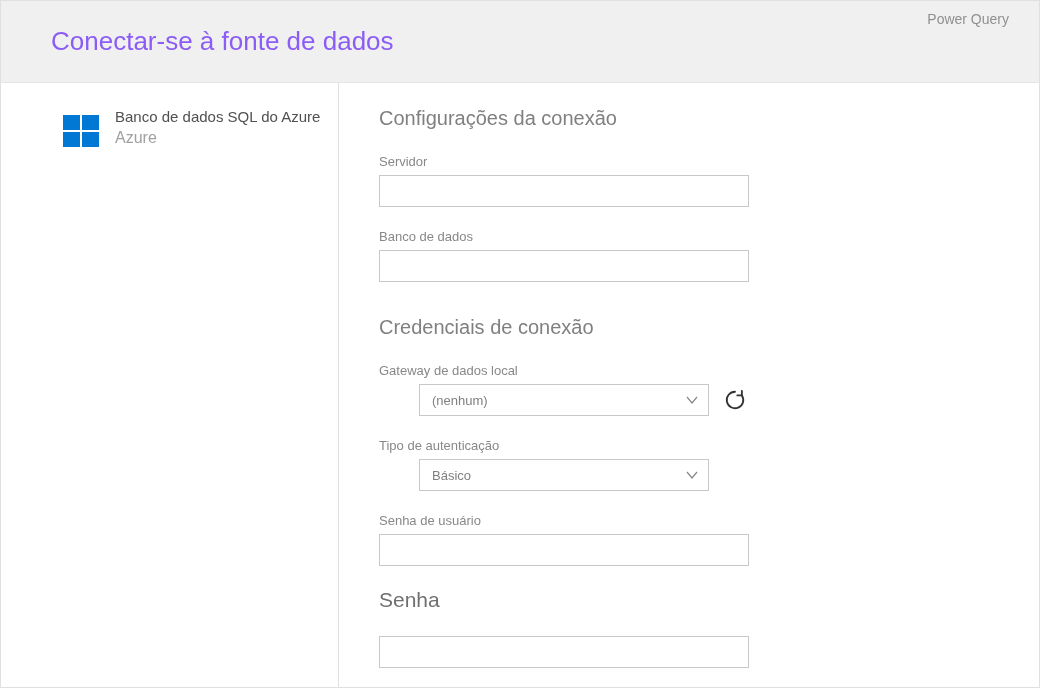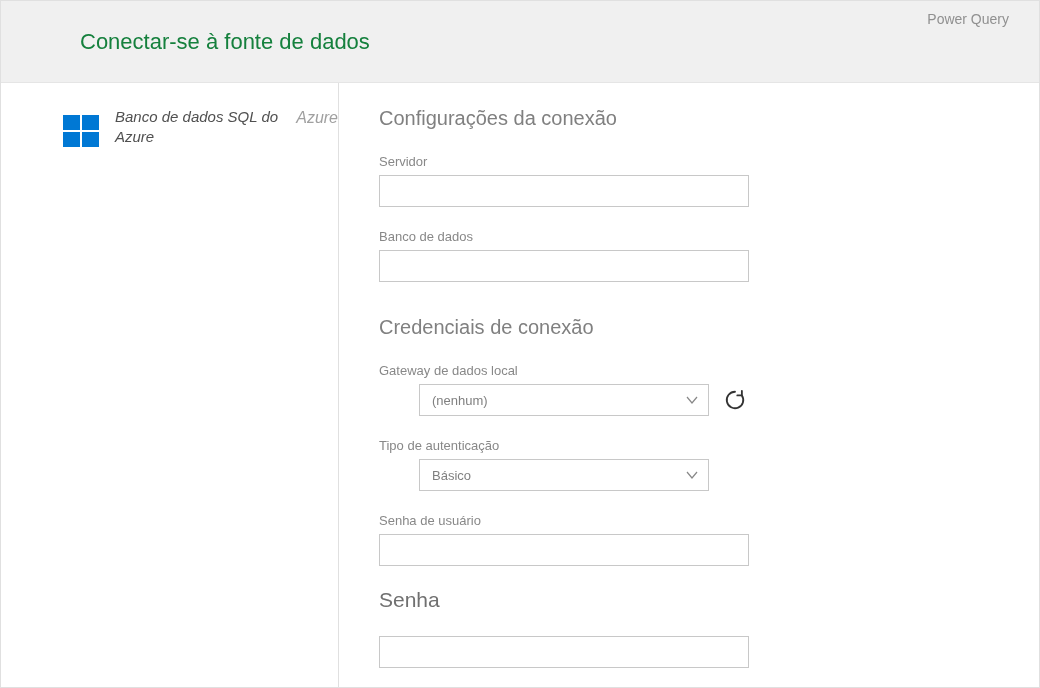--- a/index.html
+++ b/index.html
@@ -18,24 +18,23 @@
     .header {
       background: #f0f0f0;
       height: 82px;
       border-bottom: 1px solid #e5e5e5;
       position: relative;
       padding-left: 50px;
       display: flex;
       align-items: center;
     }
     .header-title {
-      font-size: 22px;
+      font-size: 26px;
       font-weight: 300;
-      color: #15803d;
-      margin-left: 29px;
+      color: #8b5cf6;
     }
     .header-brand {
       position: absolute;
       top: 10px;
       right: 30px;
       font-size: 14px;
       color: #909090;
     }
     .content {
       display: flex;
@@ -52,22 +51,21 @@
       gap: 14px;
     }
     .windows-icon {
       width: 40px;
       height: 40px;
       flex-shrink: 0;
       margin-top: 4px;
     }
     .sidebar-text {
       display: flex;
-      flex-direction: row;
-      font-style: italic;
+      flex-direction: column;
     }
     .sidebar-title {
       font-size: 15px;
       color: #505050;
       line-height: 1.3;
     }
     .sidebar-subtitle {
       font-size: 16px;
       color: #a0a0a0;
       margin-top: 2px;

